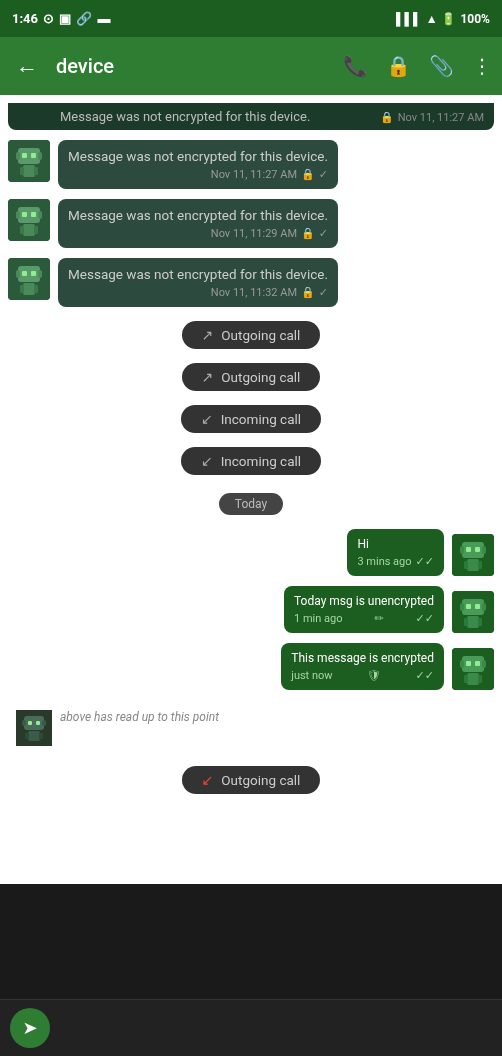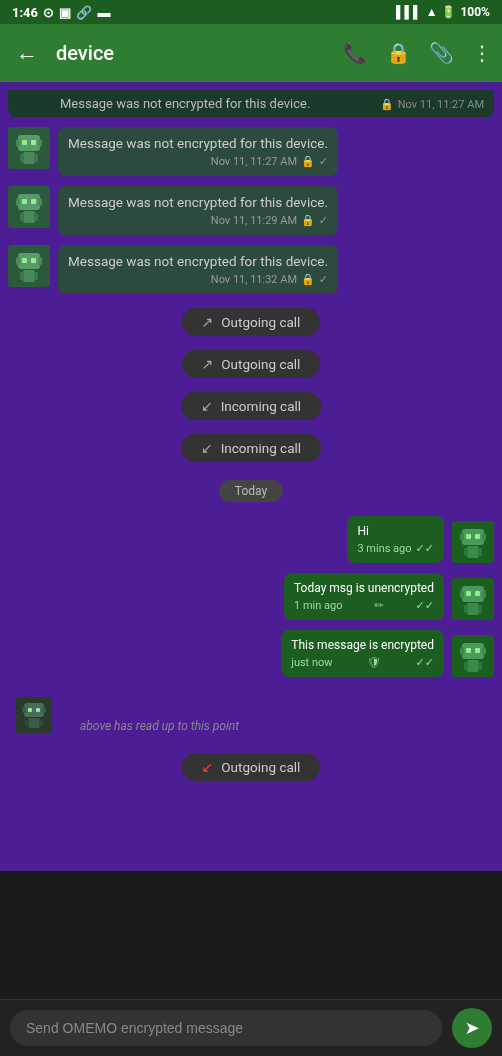--- a/index.html
+++ b/index.html
@@ -8,21 +8,21 @@
       min-height: 1056px;
       background: #1a1a1a;
       font-family: 'Roboto', Arial, sans-serif;
       color: #ffffff;
       overflow-x: hidden;
     }
 
     
     .status-bar {
       background: #1b5e20;
-      height: 24px;
+      height: 37px;
       display: flex;
       align-items: center;
       justify-content: space-between;
       padding: 0 12px;
       font-size: 13px;
       font-weight: bold;
     }
     .status-left { display: flex; align-items: center; gap: 5px; }
     .status-right { display: flex; align-items: center; gap: 4px; font-size: 12px; }
 
@@ -53,21 +53,21 @@
       align-items: center;
     }
     .header-icon {
       color: #fff;
       font-size: 20px;
       cursor: pointer;
     }
 
     
     .chat-area {
-      background: #4c1d95;
+      background: #ffffff;
       padding: 8px 8px 0 8px;
       display: flex;
       flex-direction: column;
       gap: 6px;
     }
 
     
     .msg-received {
       display: flex;
       align-items: flex-start;
@@ -172,22 +172,22 @@
       background: #444;
       border-radius: 12px;
       padding: 4px 16px;
       font-size: 12px;
       color: #bbb;
     }
 
     
     .read-receipt {
       display: flex;
-      align-items: flex-end;
-      gap: 28px;
+      align-items: flex-start;
+      gap: 8px;
       padding: 6px 8px;
       margin: 4px 0;
     }
     .read-receipt-avatar {
       width: 36px;
       height: 36px;
       border-radius: 4px;
       background: #333;
       flex-shrink: 0;
     }
@@ -496,17 +496,16 @@
       <span class="call-arrow missed">↙</span>
       <span>Outgoing call</span>
     </div>
   </div>
 
   <div class="spacer"></div>
 
 </div>
 
 <div class="input-bar">
-  <input class="input-field" type="text" placeholder="Send OMEMO encrypted message" style="">
   <button class="send-btn">
     <span class="send-icon">➤</span>
   </button>
 </div>
 
 </body></html>

